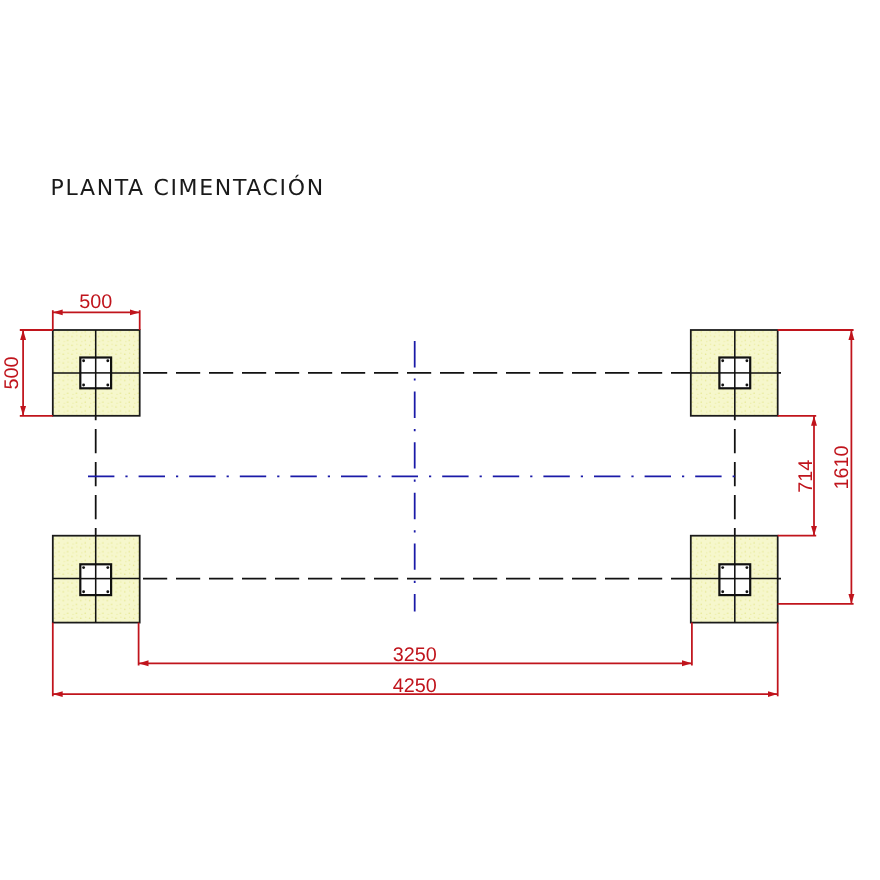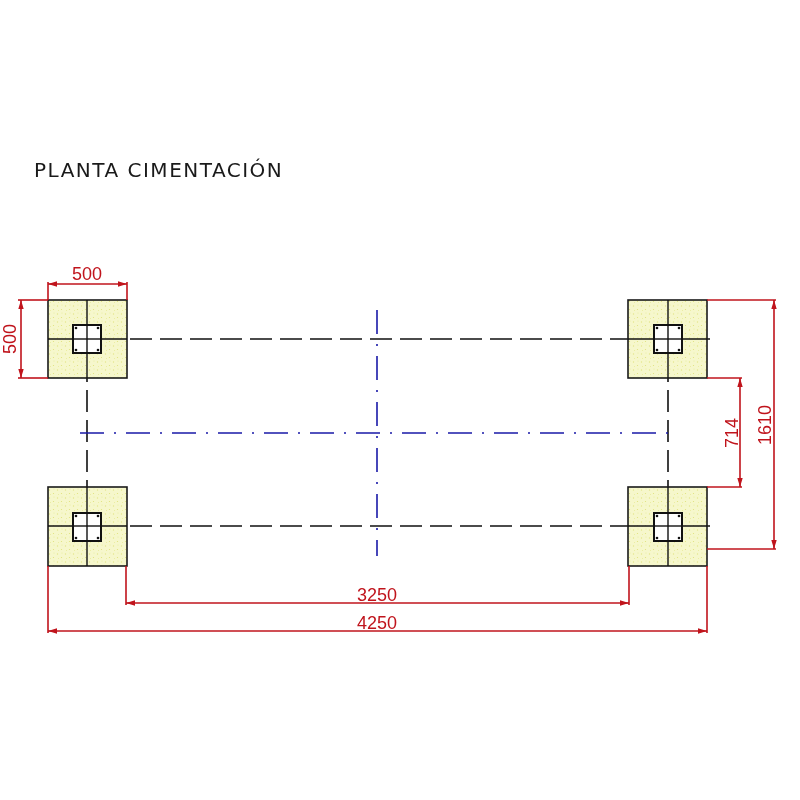--- a/index.html
+++ b/index.html
@@ -1,17 +1,17 @@
 <!DOCTYPE html>
 <html><head>
 <meta charset="utf-8">
 <style>
   html, body { margin:0; padding:0; background:#ffffff; }
   body { width:800px; height:800px; position:relative; overflow:hidden; font-family:"Liberation Sans", sans-serif; }
-  #title { position:absolute; left:34px; top:158px; font-size:20px; letter-spacing:1.5px; color:#1a1a1a; font-family:"DejaVu Sans", sans-serif; font-weight:normal; }
+  #title { position:absolute; left:46px; top:158px; font-size:20px; letter-spacing:1.5px; color:#1a1a1a; font-family:"DejaVu Sans", sans-serif; font-weight:normal; }
   svg { position:absolute; left:0; top:0; }
   .dim-text { font-family:"Liberation Sans", sans-serif; font-size:18px; fill:#c0141c; }
 </style>
 </head>
 <body>
 
 <div id="title">PLANTA CIMENTACIÓN</div>
 
 <svg width="800" height="800" viewBox="0 0 800 800">
   <defs>

